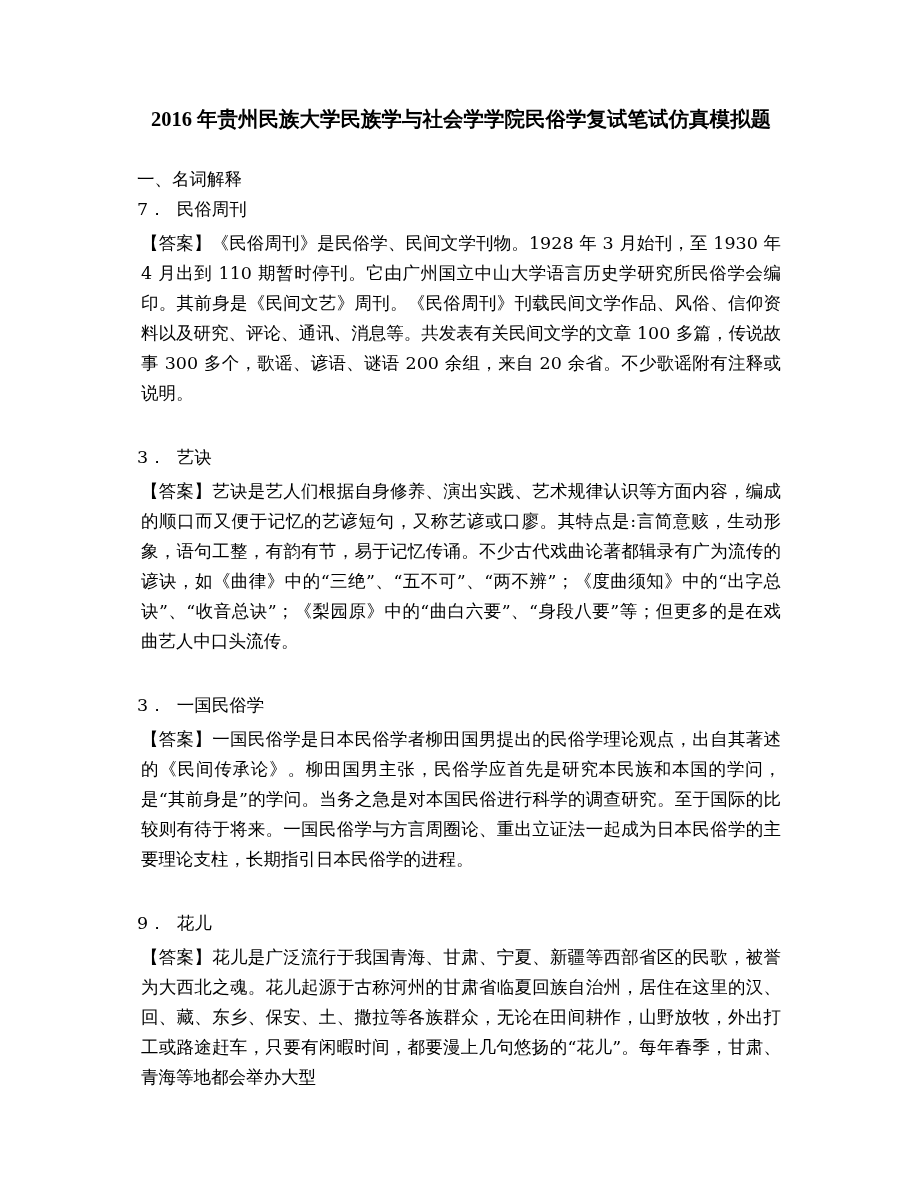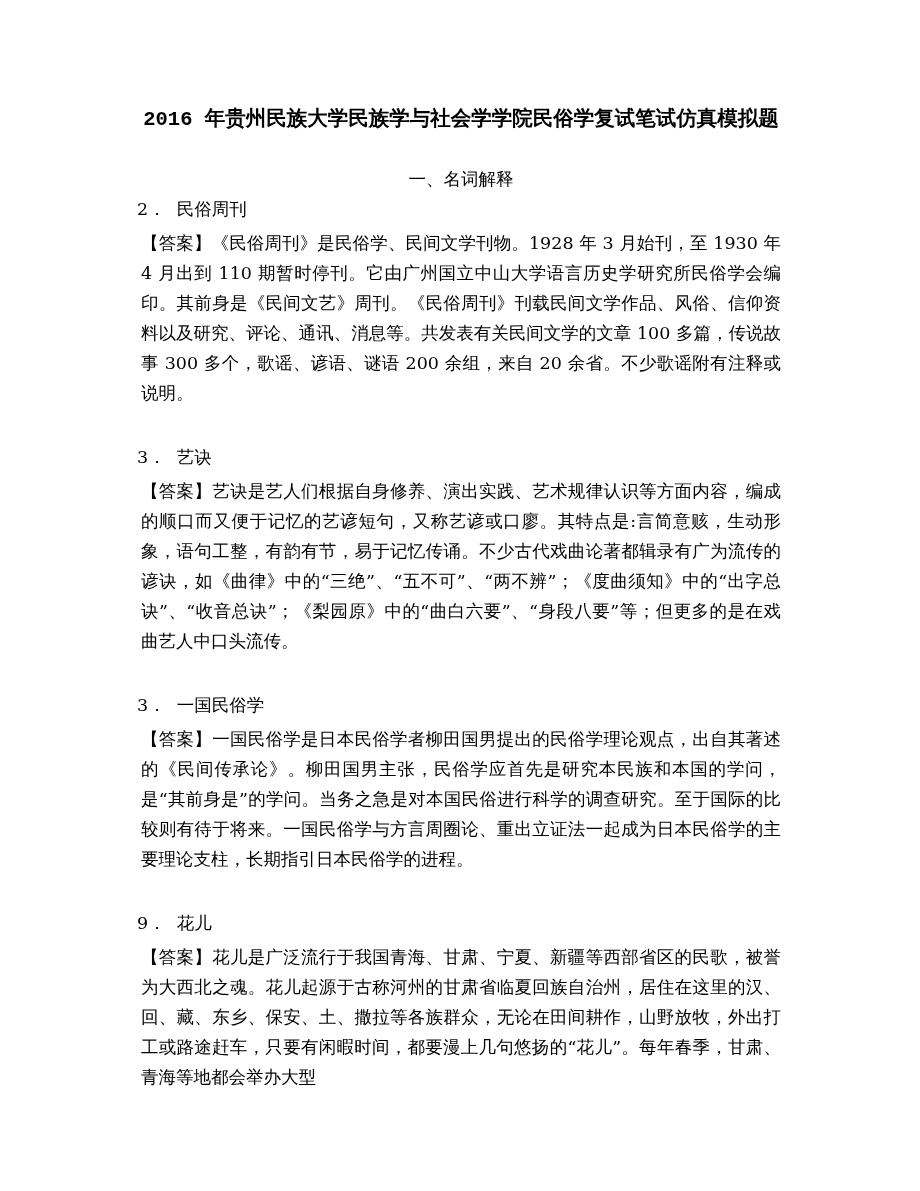--- a/index.html
+++ b/index.html
@@ -27,27 +27,27 @@
     width: 648px;
   }
   .doc-title {
     font-size: 20.5px;
     font-weight: bold;
     line-height: 31px;
     text-align: center;
     letter-spacing: 0px;
     margin: 0 0 0 0;
     padding: 0 6px;
-    font-family: Liberation Mono, monospace;
+    font-family: Liberation Serif, serif;
   }
   .section-heading {
     font-size: 17.5px;
     line-height: 30px;
     margin: 0;
-    text-align: center;
+    text-align: left;
     white-space: pre;
   }
   .item-heading {
     font-size: 17.5px;
     line-height: 30px;
     margin: 0;
     text-align: left;
     white-space: pre;
   }
   .answer-para {
@@ -74,21 +74,21 @@
 
 <div class="page">
   <div class="content">
 
     <div class="doc-title">2016 年贵州民族大学民族学与社会学学院民俗学复试笔试仿真模拟题</div>
 
     <div class="title-gap"></div>
 
     <div class="section-heading">一、名词解释</div>
 
-    <div class="item-heading">2．  民俗周刊</div>
+    <div class="item-heading">7．  民俗周刊</div>
     <div class="answer-para">【答案】《民俗周刊》是民俗学、民间文学刊物。1928 年 3 月始刊，至 1930 年 4 月出到 110 期暂时停刊。它由广州国立中山大学语言历史学研究所民俗学会编印。其前身是《民间文艺》周刊。《民俗周刊》刊载民间文学作品、风俗、信仰资料以及研究、评论、通讯、消息等。共发表有关民间文学的文章 100 多篇，传说故事 300 多个，歌谣、谚语、谜语 200 余组，来自 20 余省。不少歌谣附有注释或说明。</div>
 
     <div class="gap"></div>
 
     <div class="item-heading">3．  艺诀</div>
     <div class="answer-para">【答案】艺诀是艺人们根据自身修养、演出实践、艺术规律认识等方面内容，编成的顺口而又便于记忆的艺谚短句，又称艺谚或口廖。其特点是:言简意赅，生动形象，语句工整，有韵有节，易于记忆传诵。不少古代戏曲论著都辑录有广为流传的谚诀，如《曲律》中的“三绝”、“五不可”、“两不辨”；《度曲须知》中的“出字总诀”、“收音总诀”；《梨园原》中的“曲白六要”、“身段八要”等；但更多的是在戏曲艺人中口头流传。</div>
 
     <div class="gap"></div>
 
     <div class="item-heading">3．  一国民俗学</div>

